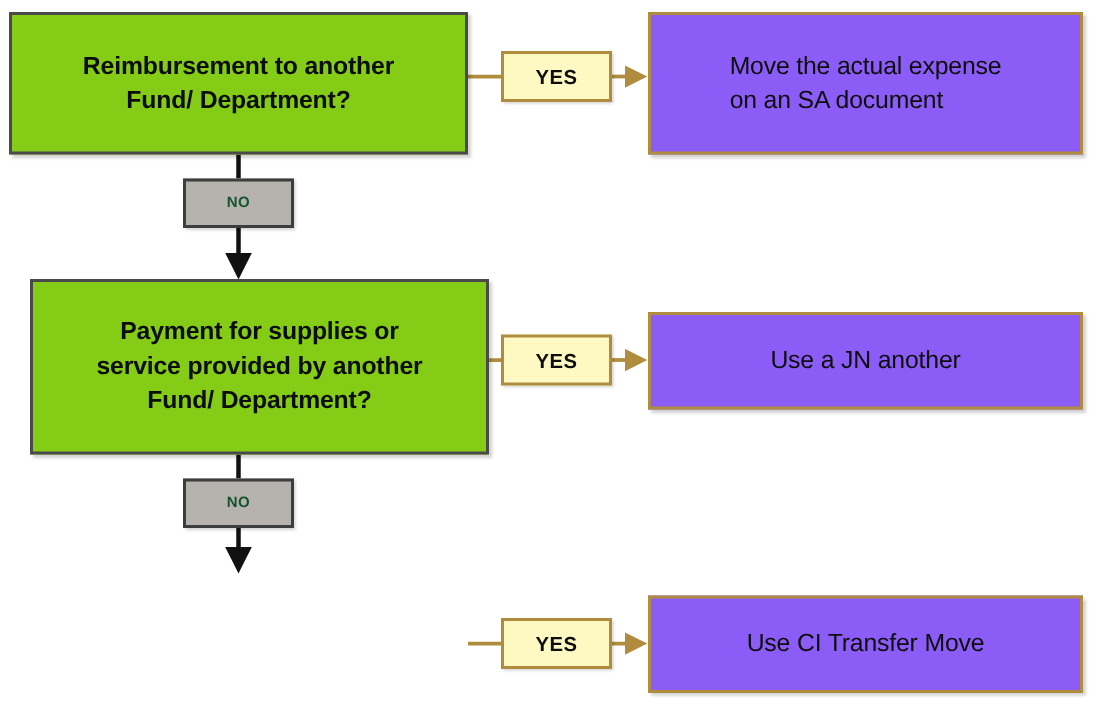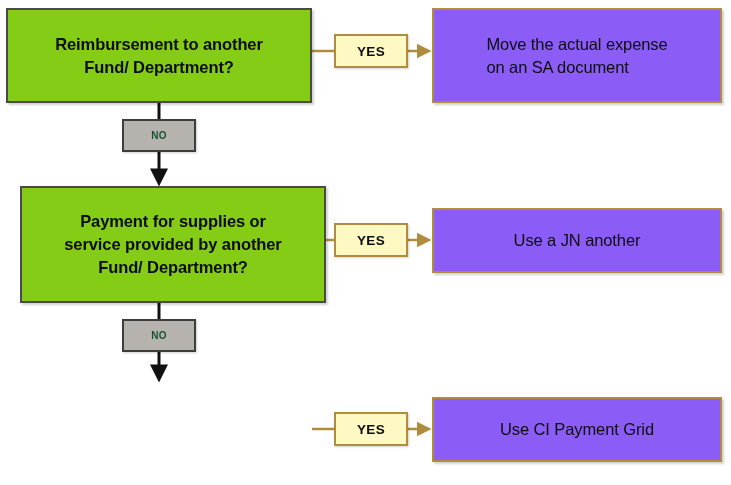--- a/index.html
+++ b/index.html
@@ -178,16 +178,16 @@
   <div class="no-chip" style="left:122px; top:319px; width:74px; height:33px;">
     <span>NO</span>
   </div>
 
 
   <div class="yes-chip" style="left:334px; top:412px; width:74px; height:34px;">
     <span>YES</span>
   </div>
 
   <div class="outcome-box" style="left:432px; top:397px; width:290px; height:65px;">
-    <span class="box-text">Use CI Payment Grid</span>
+    <span class="box-text">Use CI Transfer Move</span>
   </div>
 
 </div>
 
 </body></html>

